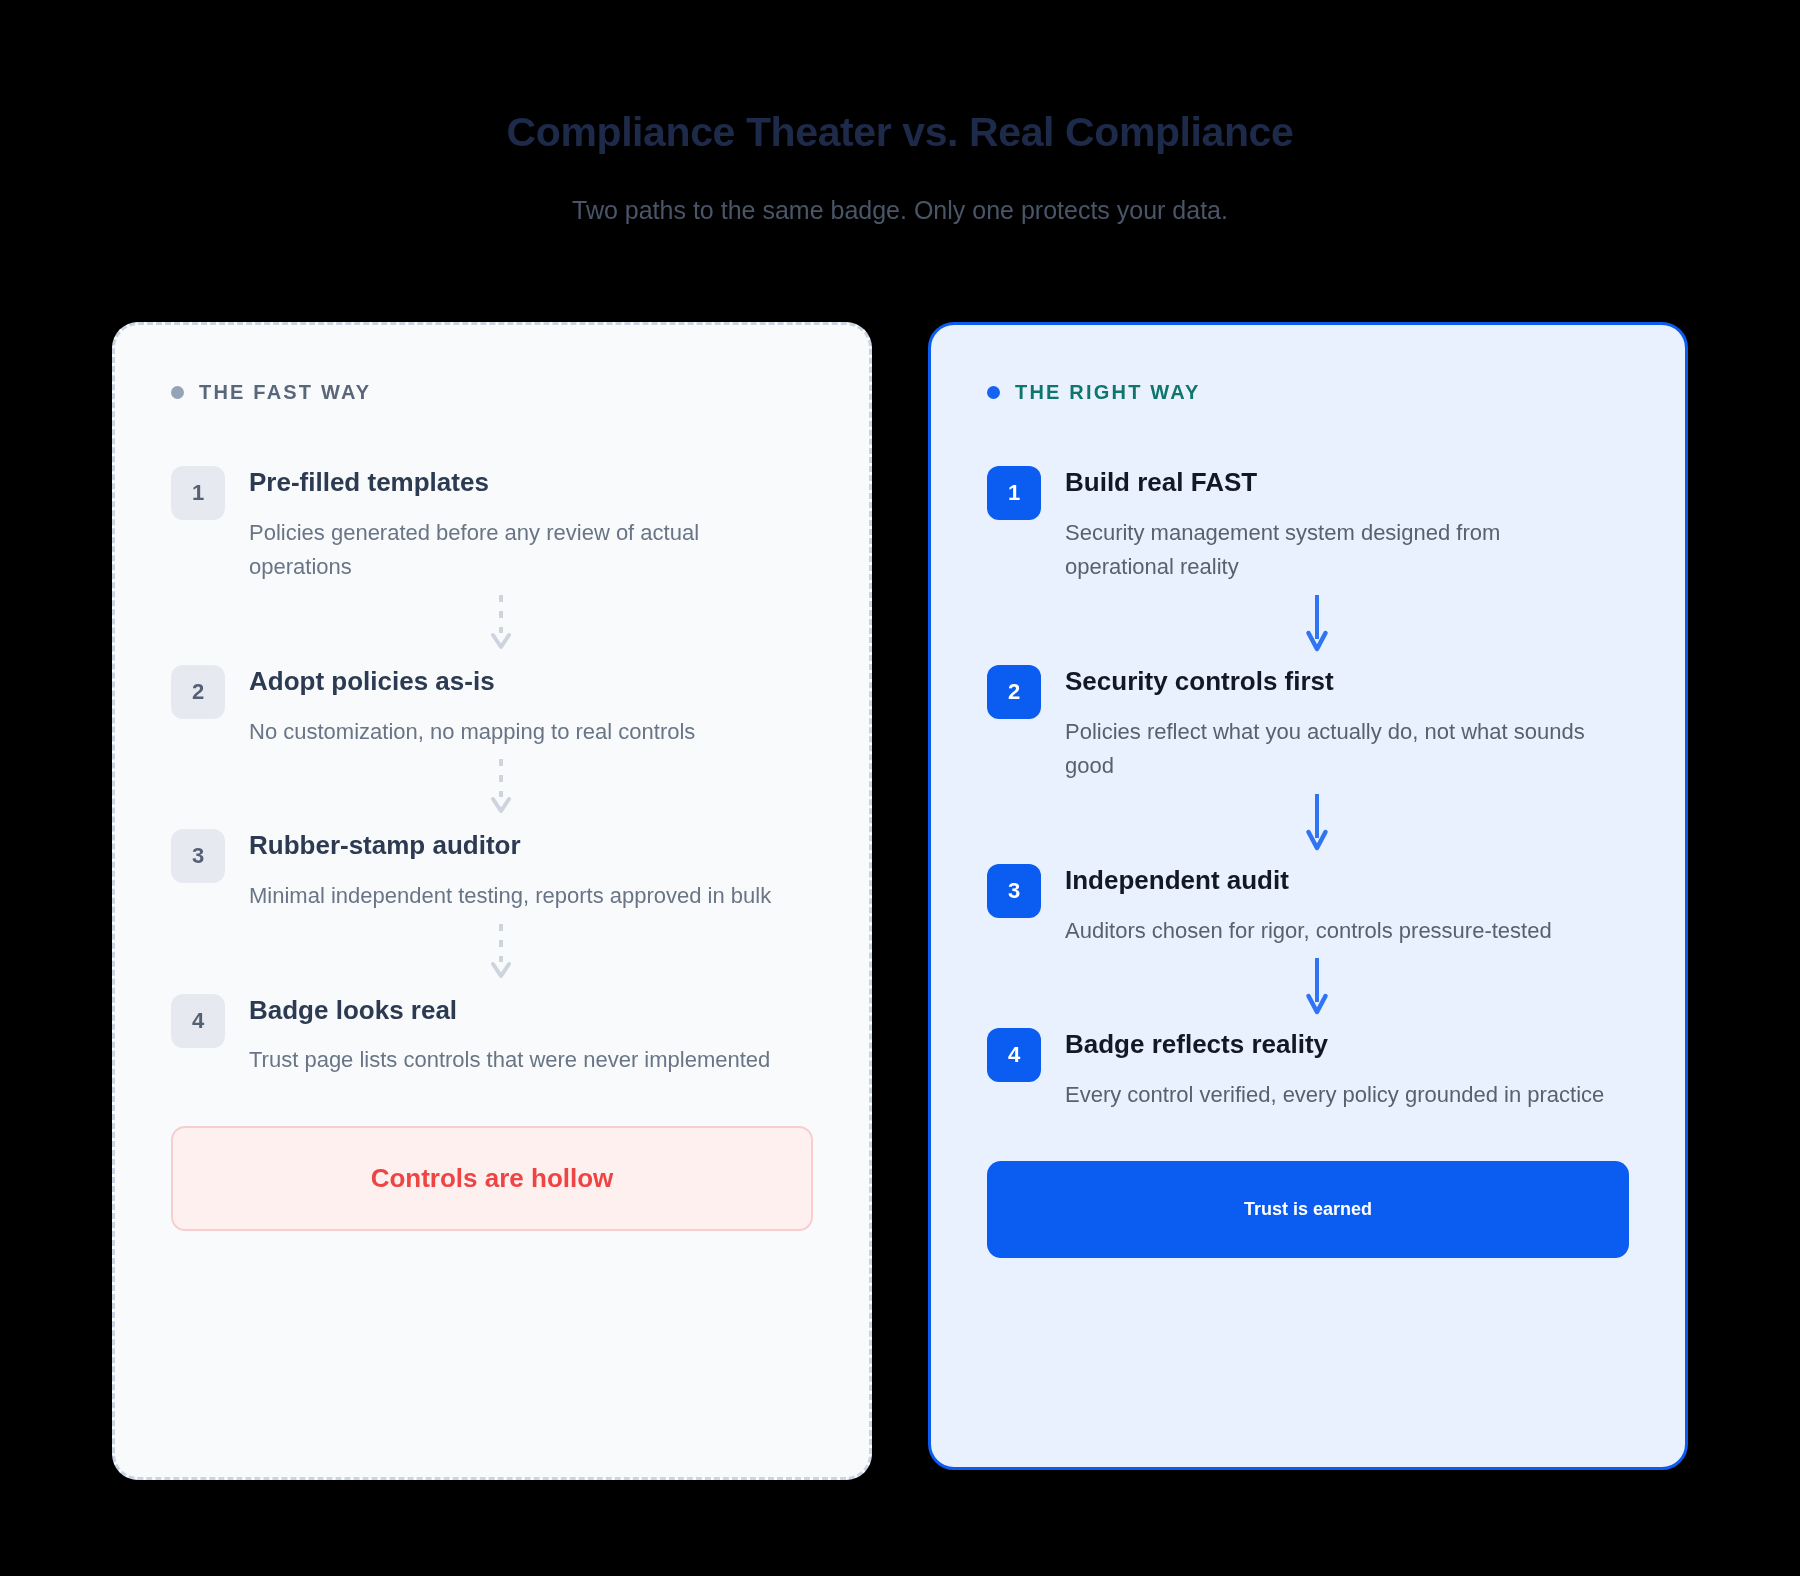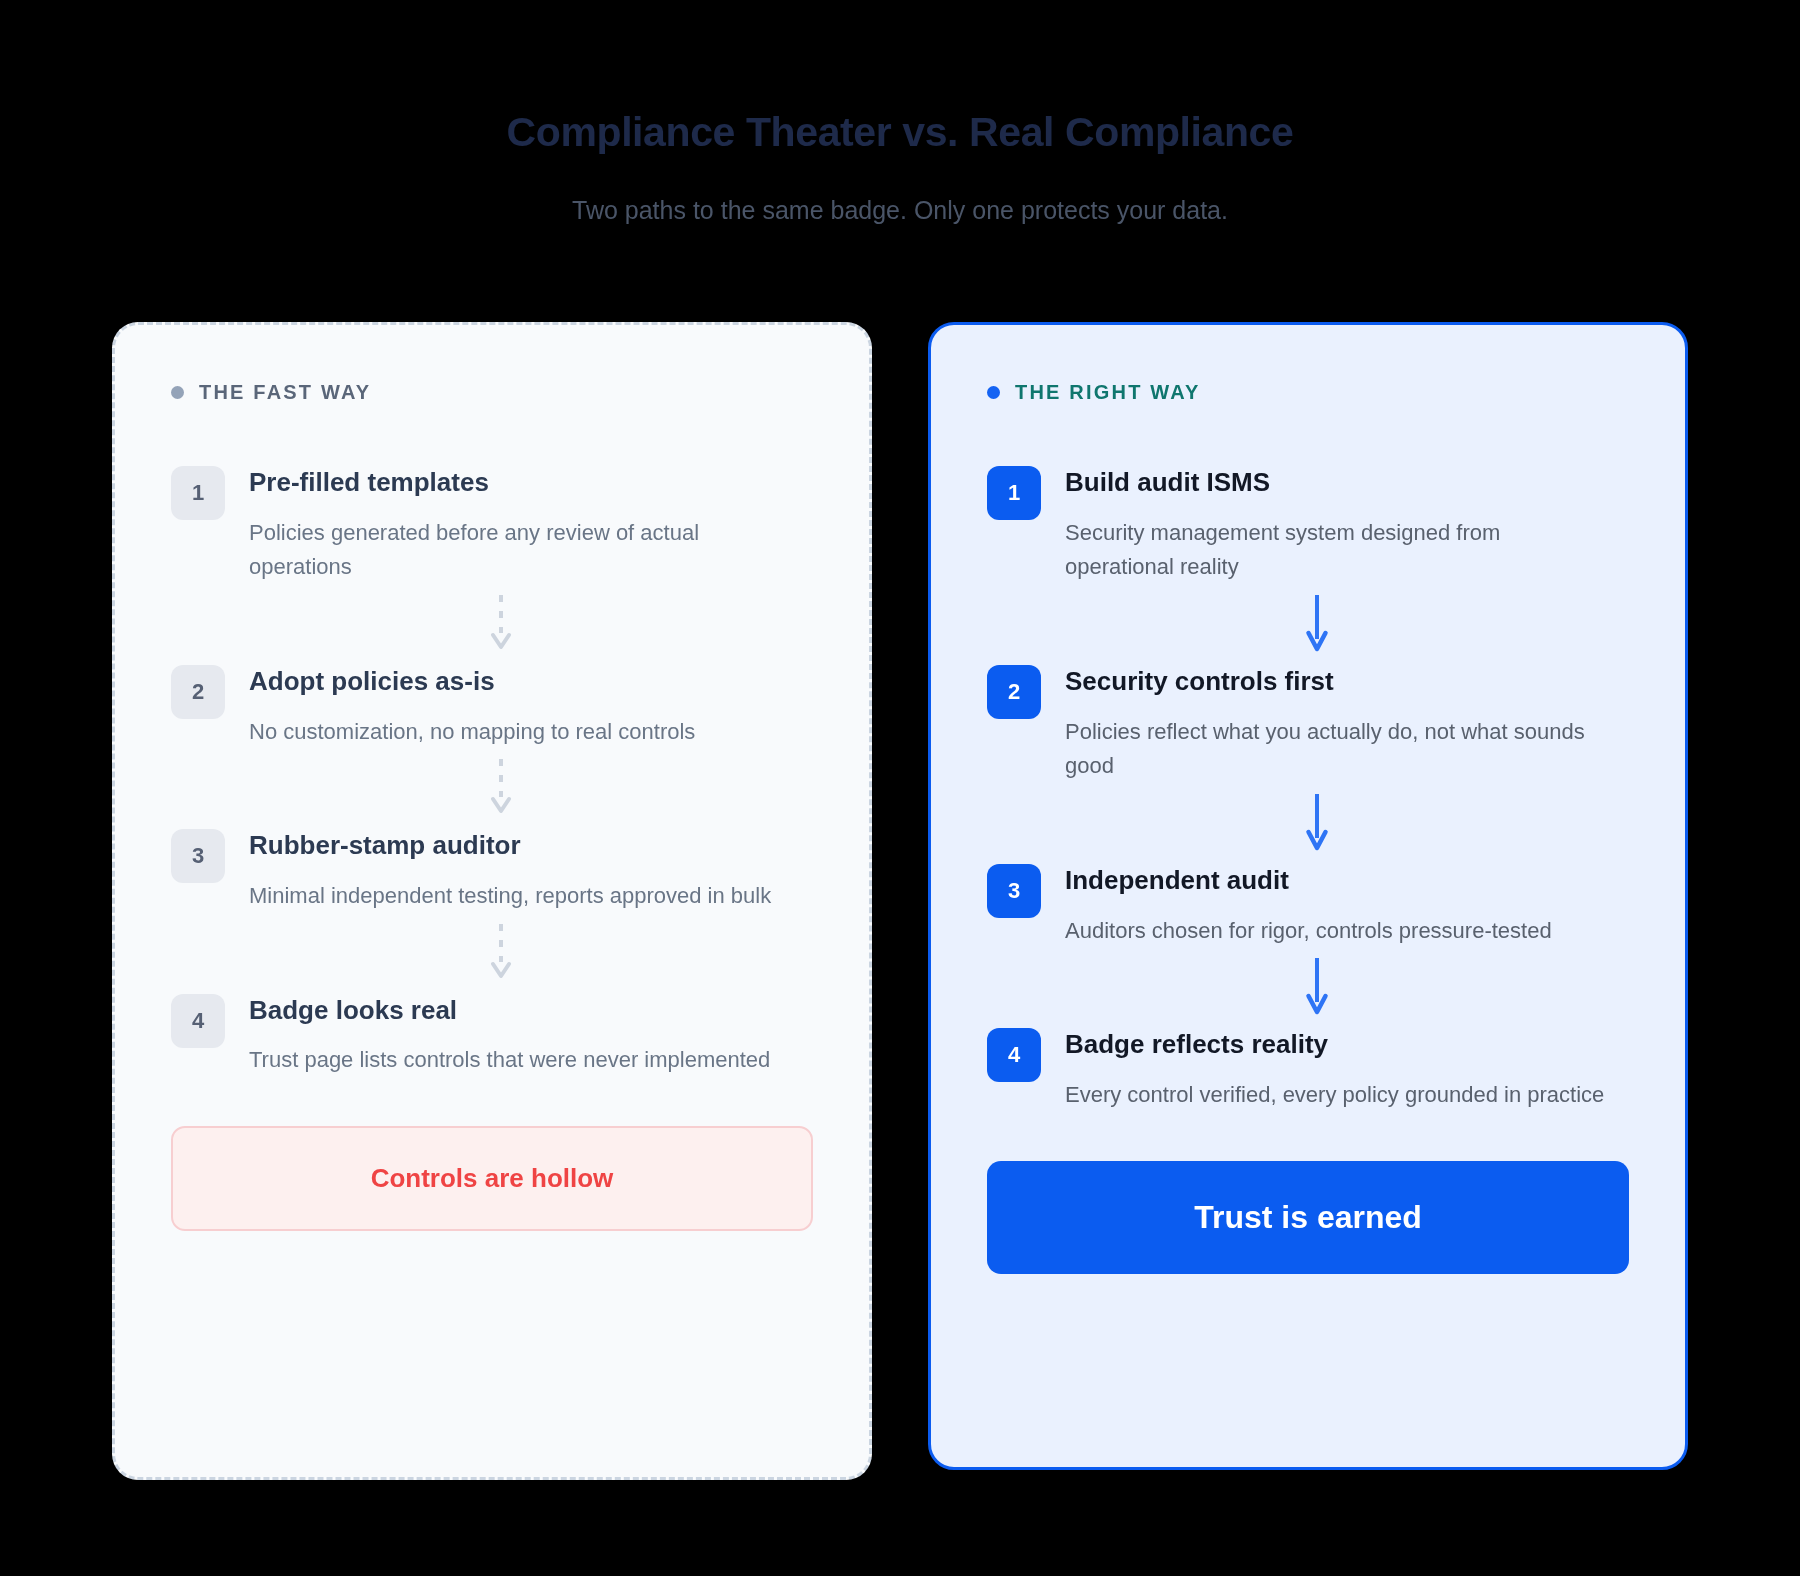--- a/index.html
+++ b/index.html
@@ -157,21 +157,21 @@
   .cta-hollow {
     background: #fdf0ef;
     border: 2px solid #f7ced0;
     color: #ef4444;
     font-size: 26px;
     padding: 35px 10px;
   }
   .cta-earned {
     background: #0b5cf0;
     color: #ffffff;
-    font-size: 32px;
+    font-size: 18px;
     padding: 38px 10px;
   }
 </style>
 </head>
 <body>
 
 <div class="page">
 
   <div class="header">
     <div class="page-title">Compliance Theater vs. Real Compliance</div>
@@ -253,21 +253,21 @@
       <div class="eyebrow">
         <span class="eyebrow-dot blue"></span>
         <span class="eyebrow-label blue">THE RIGHT WAY</span>
       </div>
 
       <div class="steps">
 
         <div class="step">
           <div class="step-badge badge-blue">1</div>
           <div class="step-body">
-            <div class="step-title title-black">Build audit ISMS</div>
+            <div class="step-title title-black">Build real FAST</div>
             <div class="step-desc desc-blue">Security management system designed from operational reality</div>
           </div>
         </div>
 
         <div class="connector">
           <svg width="24" height="62" viewBox="0 0 24 62">
             <line x1="12" y1="2" x2="12" y2="46" stroke="#2e74f5" stroke-width="4"></line>
             <path d="M3.5 40 L12 56 L20.5 40" fill="none" stroke="#2e74f5" stroke-width="4.5" stroke-linecap="round" stroke-linejoin="round"></path>
           </svg>
         </div>

